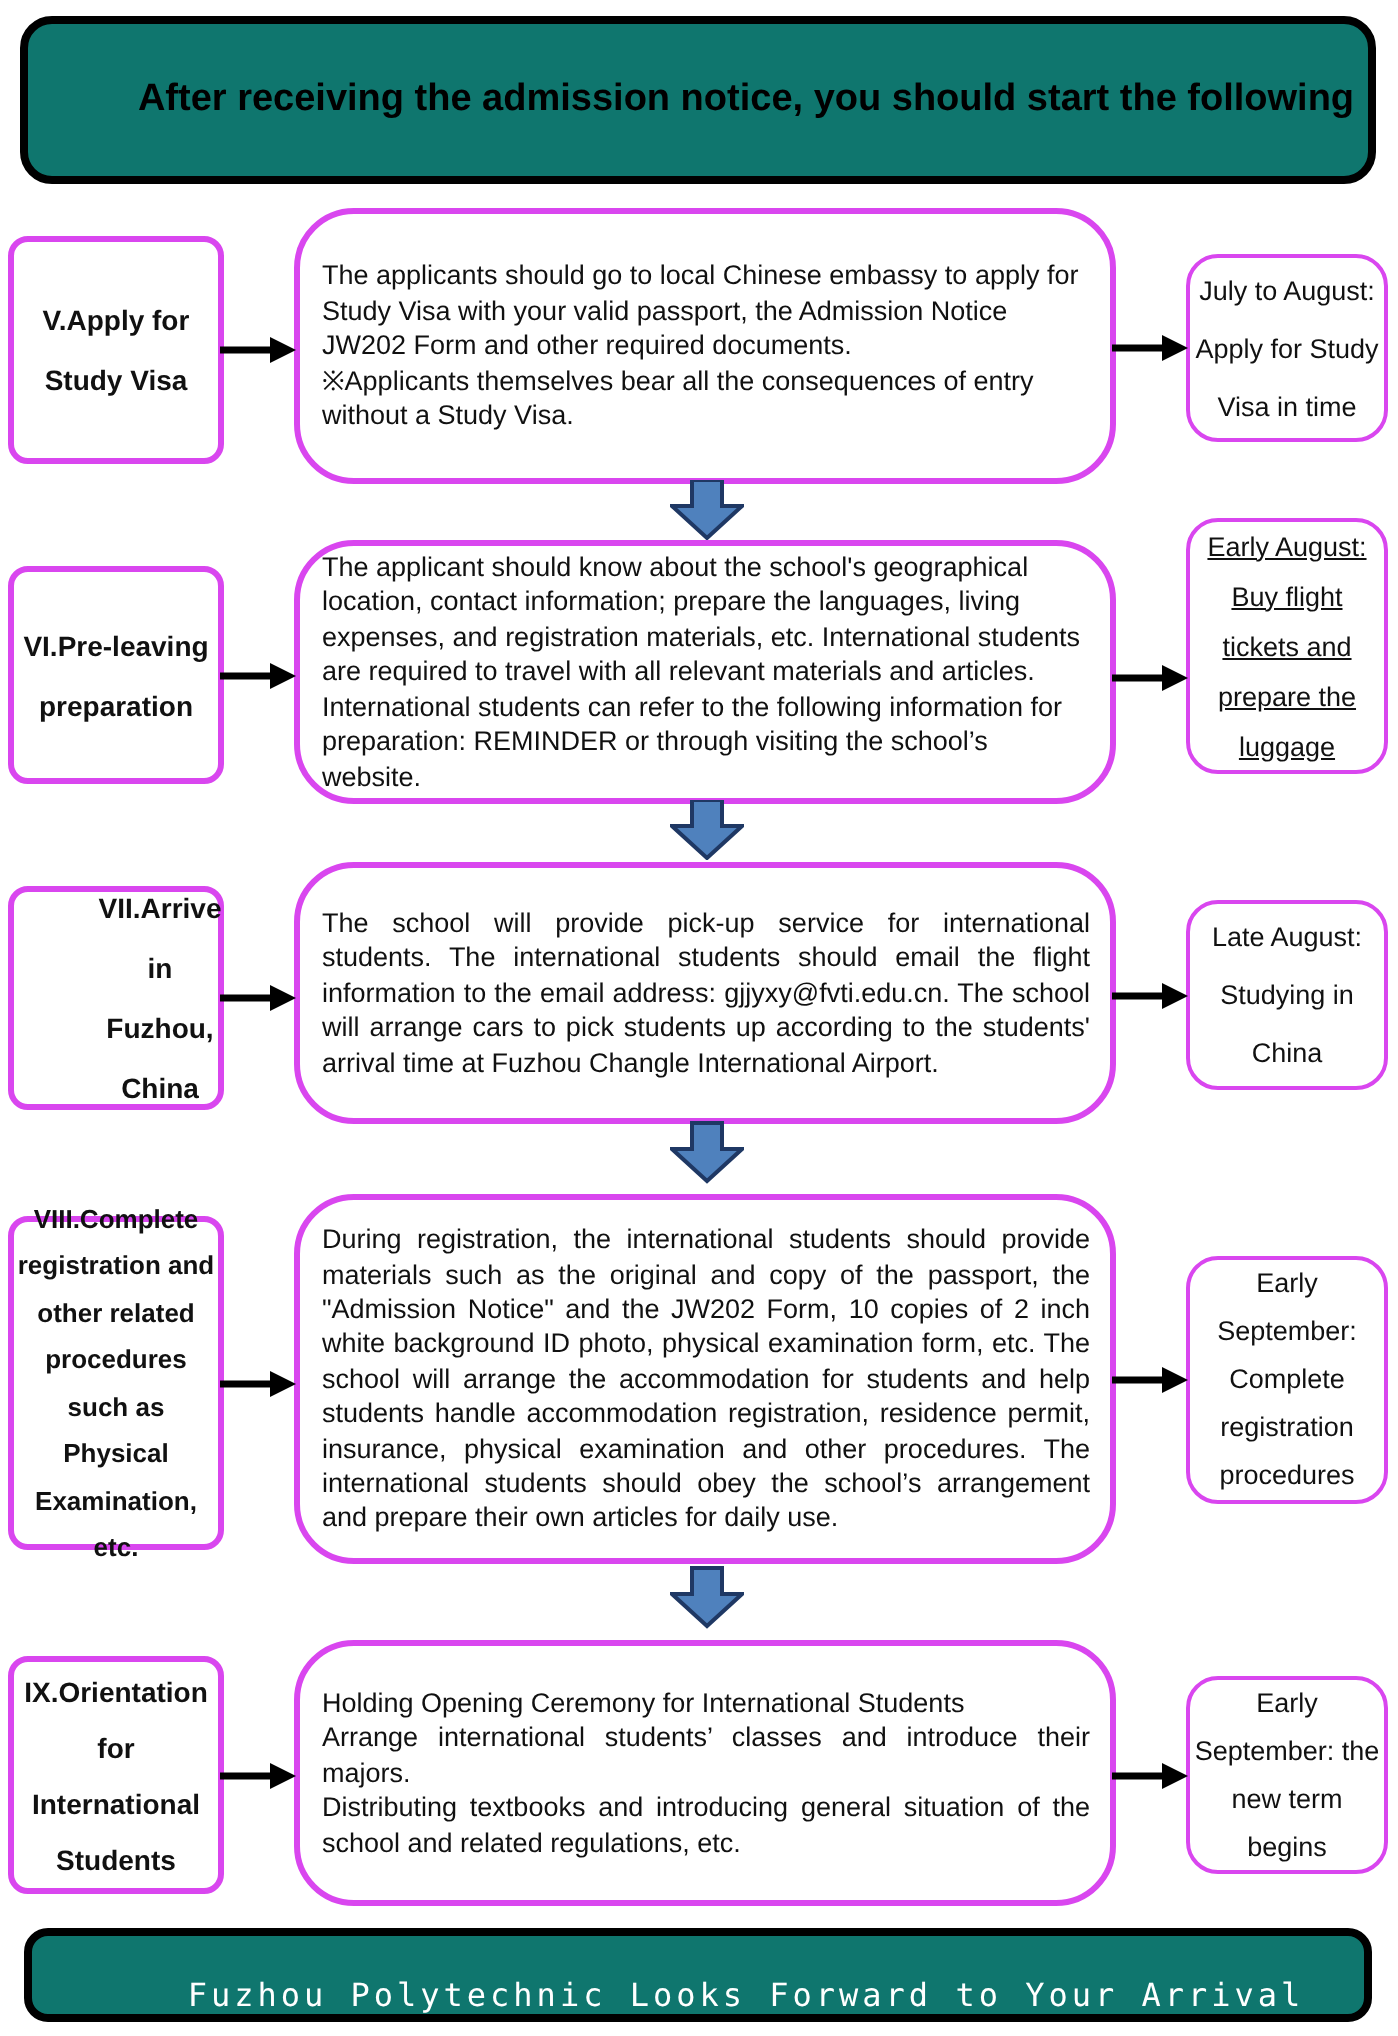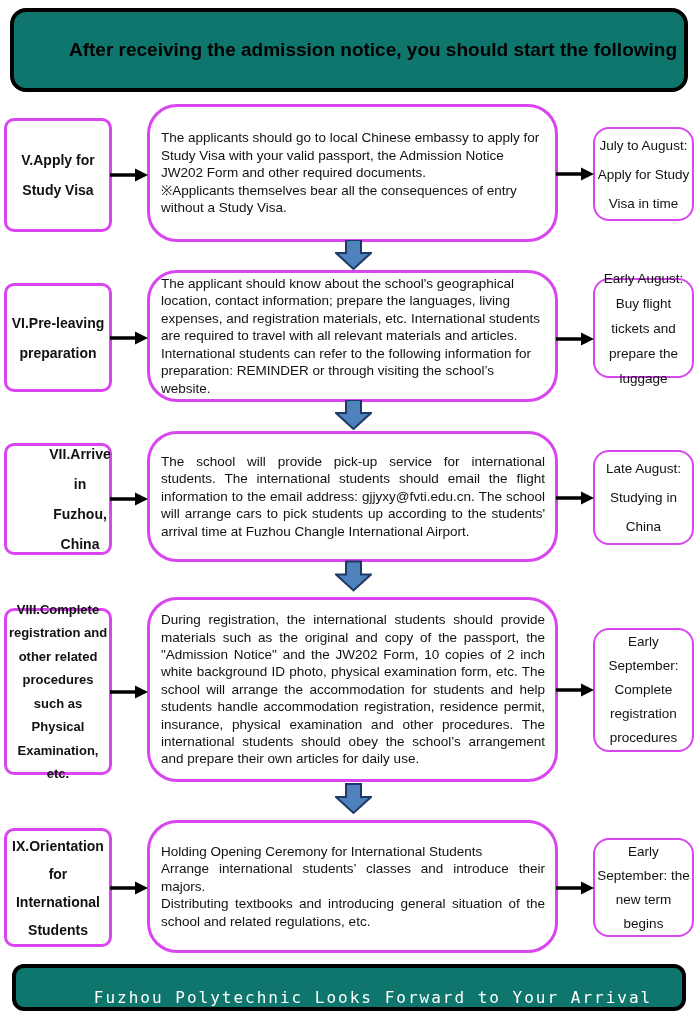--- a/index.html
+++ b/index.html
@@ -33,21 +33,21 @@
   }
   .desc-box.justify .txt{text-align:justify;}
   .time-box{left:593px;width:101px;border-radius:16px;border-width:2.5px;}
   .time-box .txt{font-size:13.5px;line-height:29px;white-space:pre-line;}
   
   .r1 .label-box{top:118px;height:114px;}
   .r1 .desc-box{top:104px;height:138px;}
   .r1 .time-box{top:127px;height:94px;}
   .r2 .label-box{top:283px;height:109px;}
   .r2 .desc-box{top:270px;height:132px;}
-  .r2 .time-box{top:278px;height:100px;}
+  .r2 .time-box{top:259px;height:128px;text-decoration:underline;}
   .r2 .time-box .txt{line-height:25px;}
   .r3 .label-box{top:443px;height:112px;padding-left:44px;}
   .r3 .desc-box{top:431px;height:131px;}
   .r3 .time-box{top:450px;height:95px;}
   .r4 .label-box{top:608px;height:167px;}
   .r4 .label-box .txt{font-size:13px;line-height:23.5px;}
   .r4 .desc-box{top:597px;height:185px;}
   .r4 .time-box{top:628px;height:124px;}
   .r4 .time-box .txt{line-height:24px;}
   .r5 .label-box{top:828px;height:119px;}

